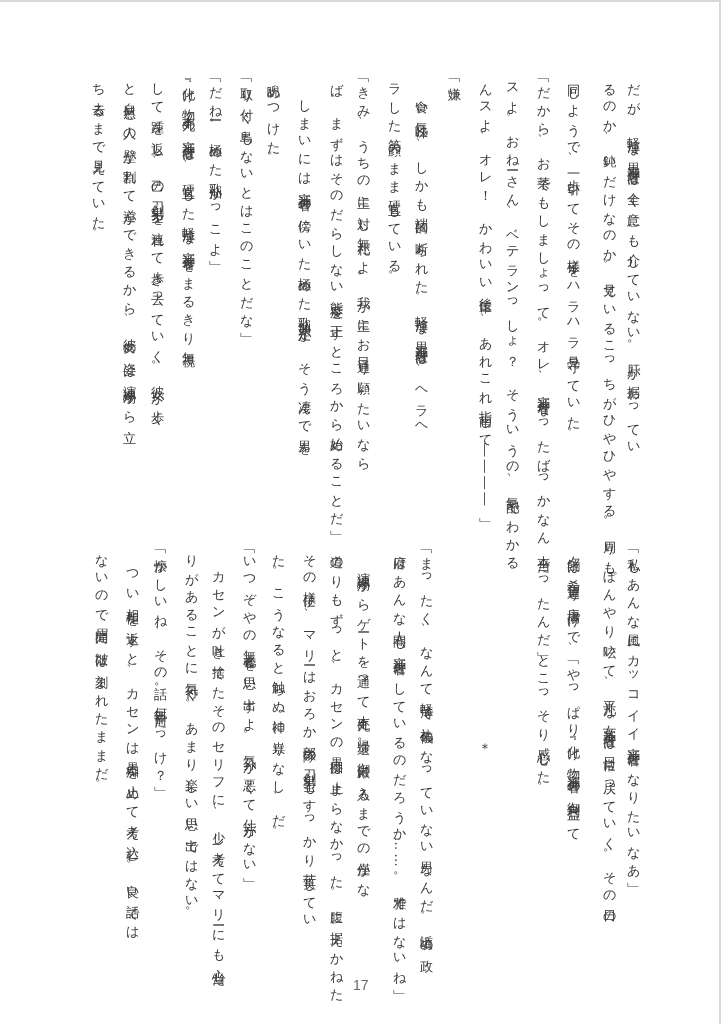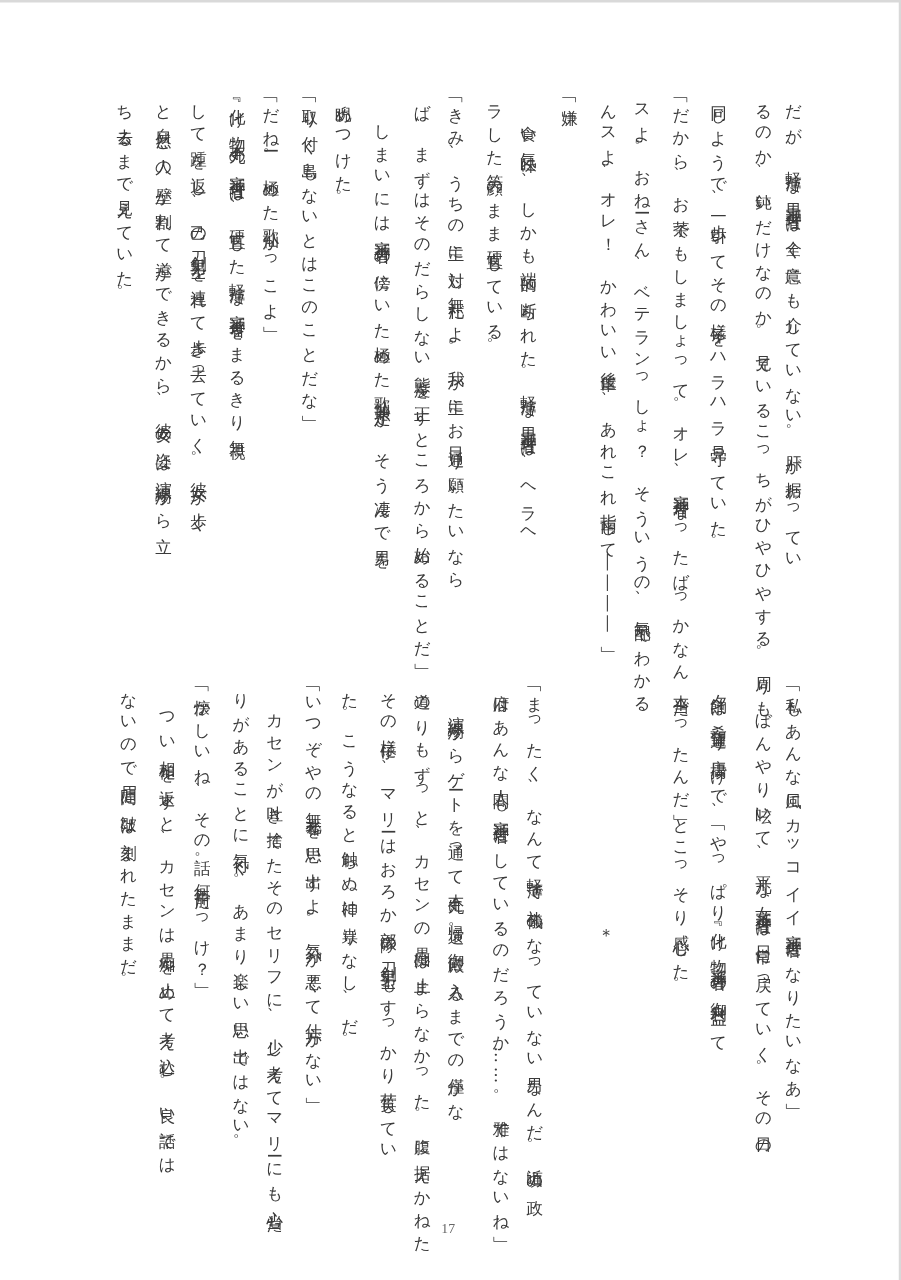--- a/index.html
+++ b/index.html
@@ -20,21 +20,21 @@
     white-space: nowrap;
   }
   .top { top: 72px; }
   .bot { top: 543px; }
   .ast {
     position: absolute; left: 478px; top: 738px;
     font-family: "DejaVu Sans", sans-serif; font-size: 14px; color: #444;
   }
   .pno {
     position: absolute; left: 353px; top: 975px;
-    font-family: Liberation Serif, serif; font-size: 11px; color: #666;
+    font-family: Liberation Sans, sans-serif; font-size: 14px; color: #666;
   }
 </style>
 </head>
 <body>
 
 <div class="page">
 
   <div class="col top" style="left:627px">だが、軽薄な男審神者は全く意にも介していない。肝が据わってい</div>
   <div class="col top" style="left:603px">るのか、鈍いだけなのか。見ているこっちがひやひやする。周りも</div>
   <div class="col top" style="left:567px">同じようで、一歩引いてその様子をハラハラ見守っていた。</div>

